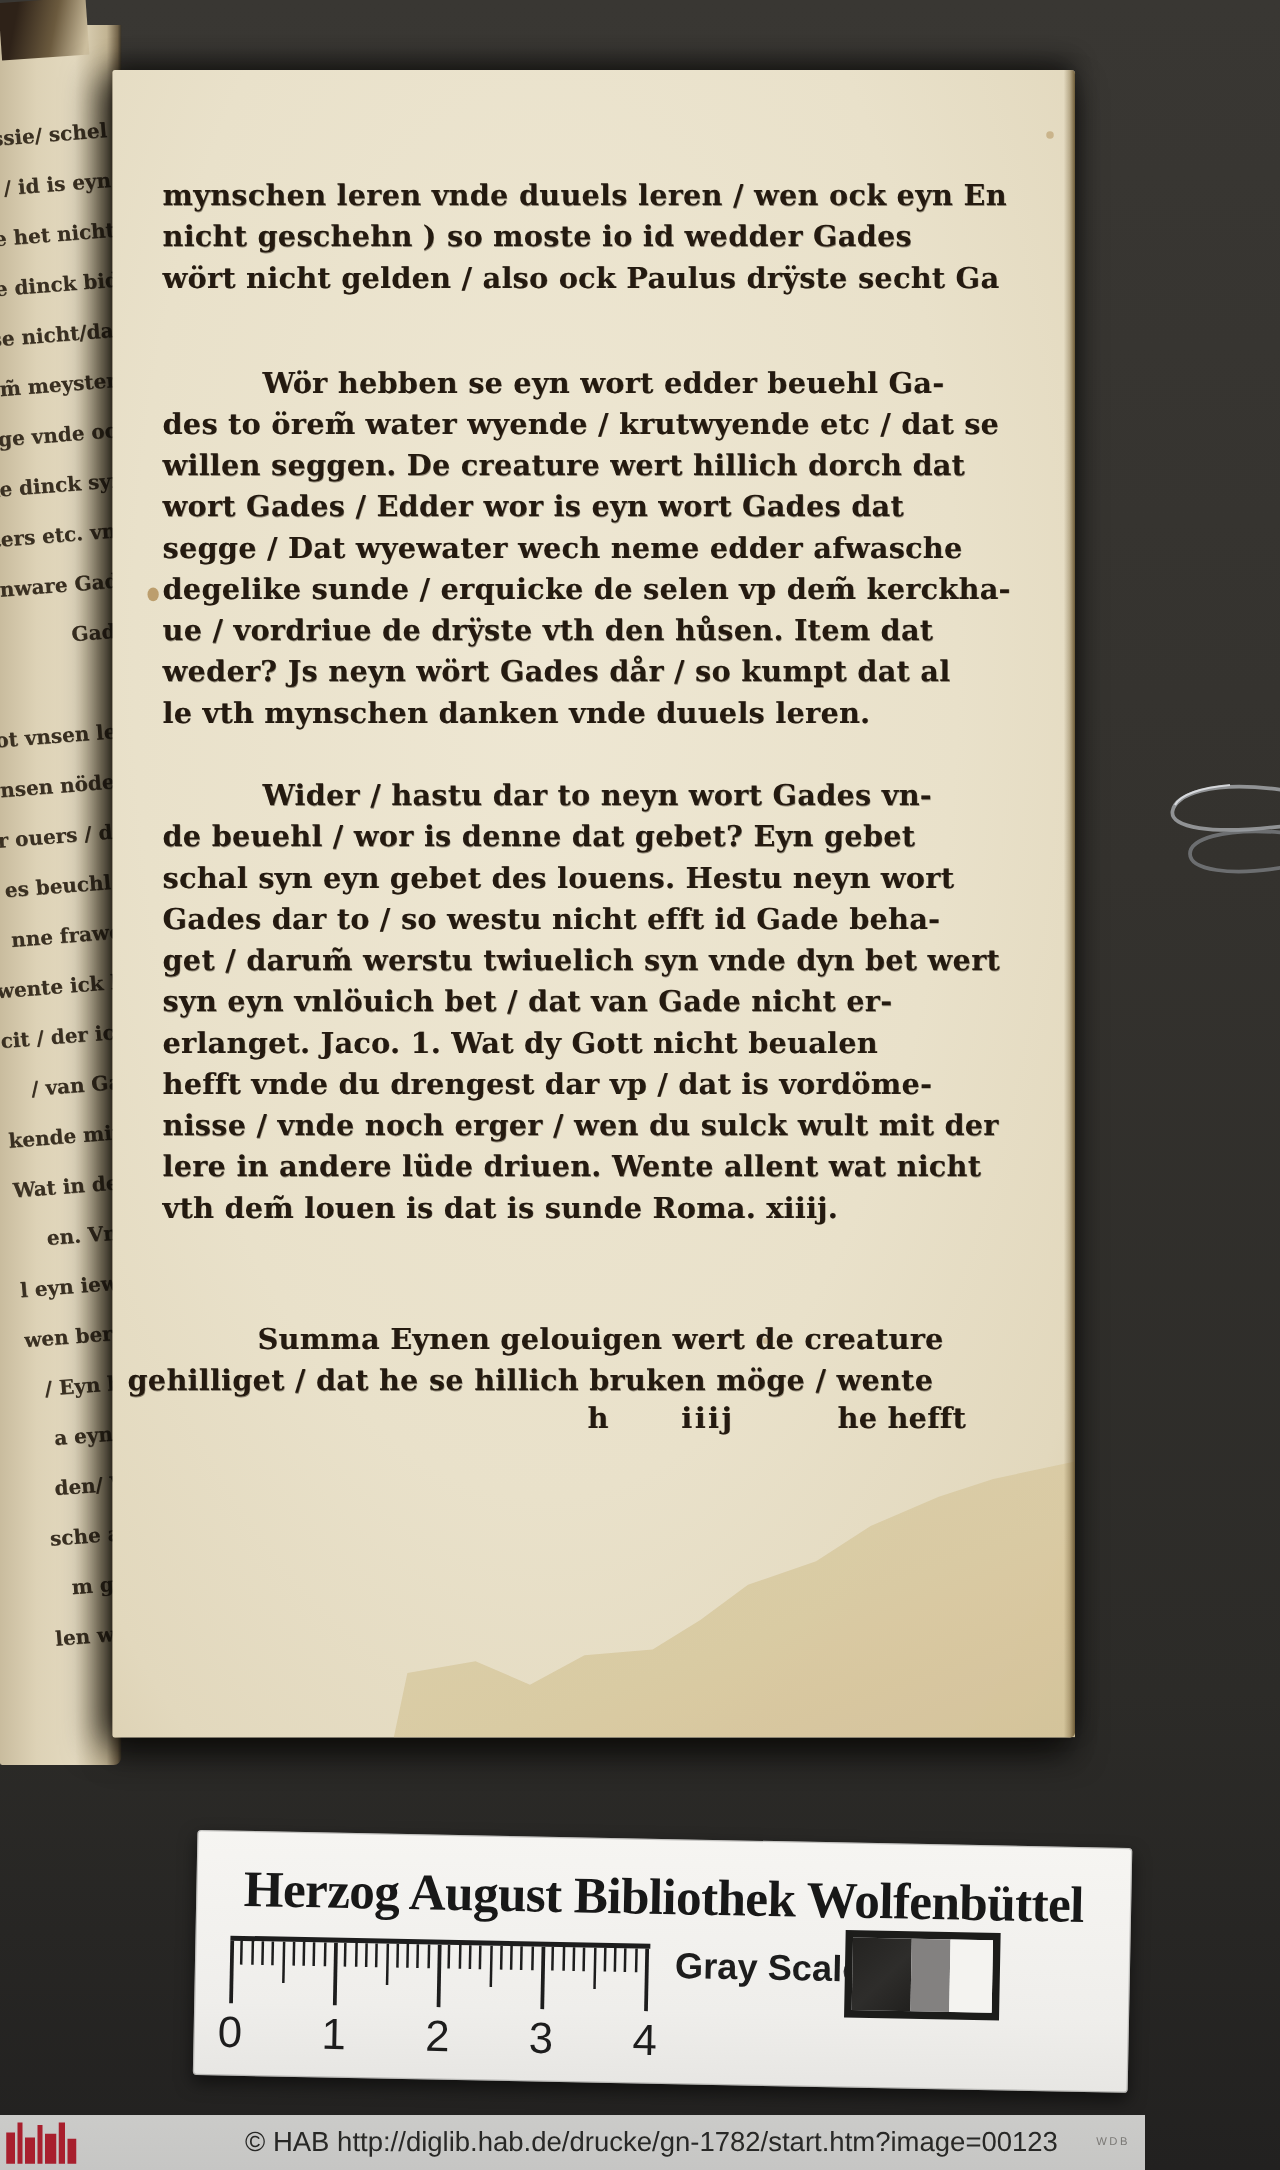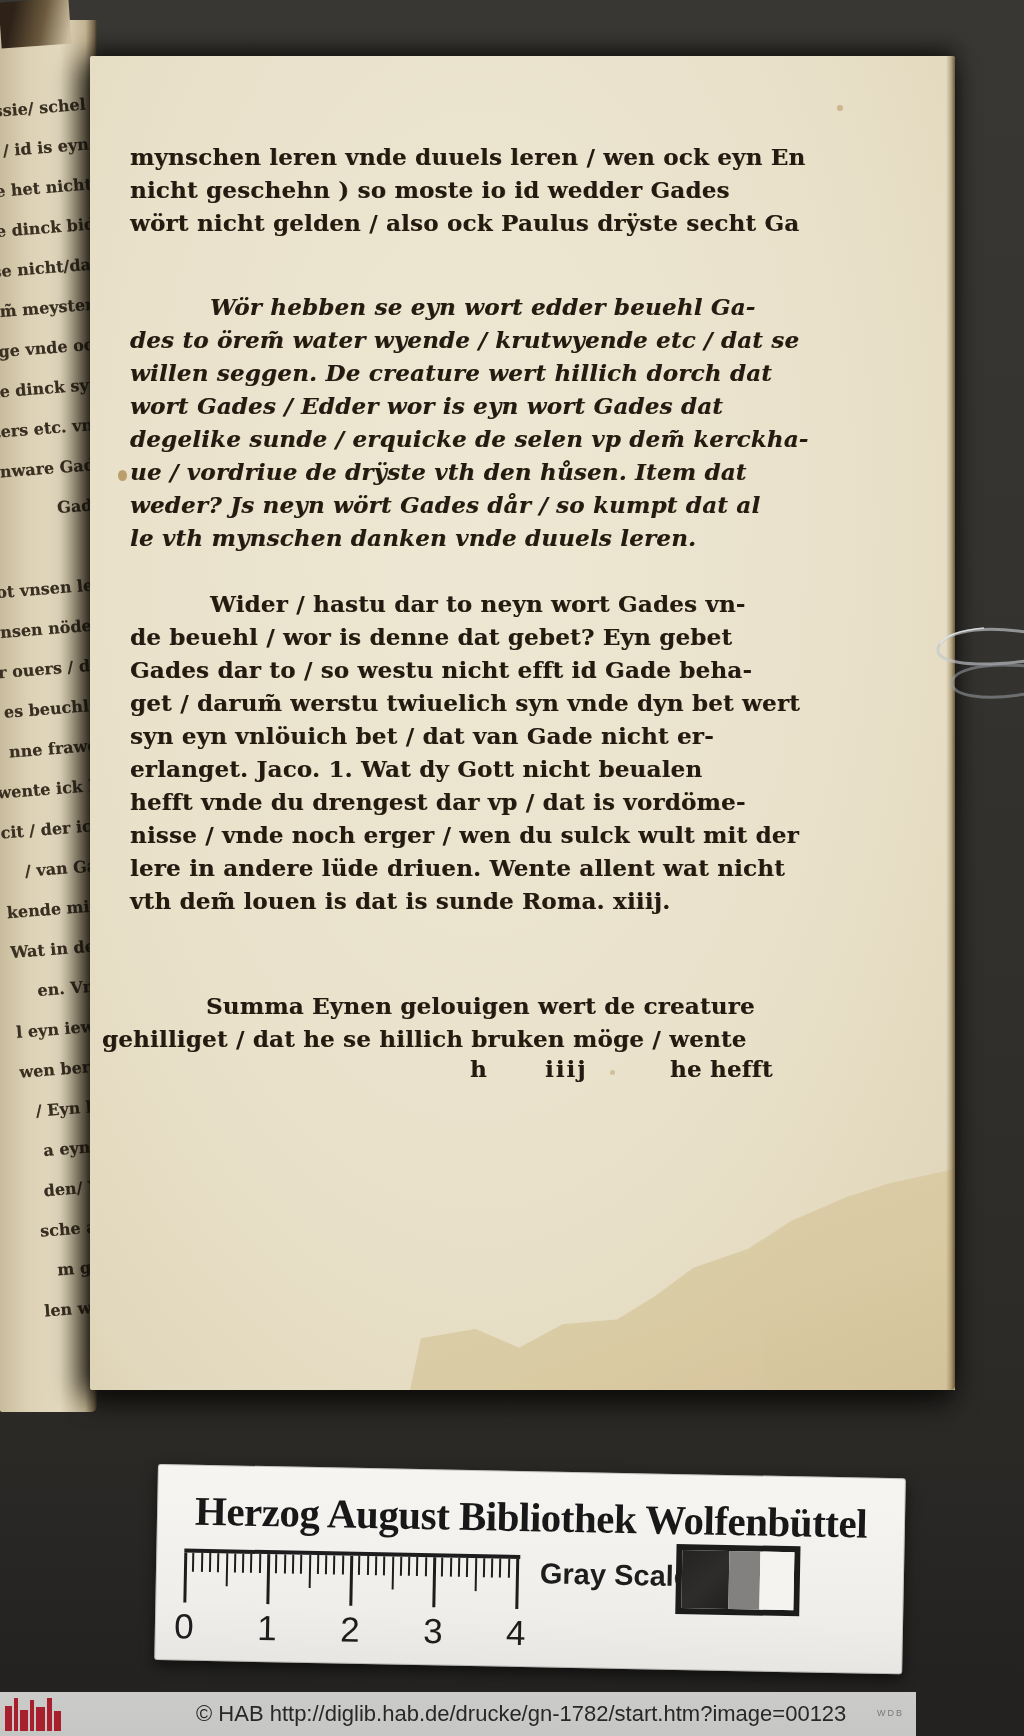--- a/index.html
+++ b/index.html
@@ -18,21 +18,21 @@
     background:linear-gradient(105deg,#2e2218 20%,#6b5a3e 60%,#cdbf9f 95%);transform:rotate(-4deg);}
   #frag-block{
     position:absolute;left:-58px;top:64px;width:150px;
     transform:rotate(-4.5deg);transform-origin:top right;
     color:#3a3022;font-weight:700;font-size:16px;
   }
   .frag{height:40px;line-height:40px;text-align:right;padding-right:8px;white-space:nowrap;overflow:hidden;
     text-shadow:0.3px 0.3px 0 rgba(58,48,34,.5);}
   
   #main-page{
-    position:absolute;left:90px;top:56px;width:865px;height:1334px;
+    position:absolute;left:90px;top:56px;width:770px;height:1334px;
     background:
       radial-gradient(ellipse at 45% 35%, #eee7d3 0%, #e9e1ca 55%, #e2d8bd 85%, #d8cbab 100%);
     box-shadow:-14px 6px 26px rgba(10,8,5,.6), 0 -8px 18px rgba(0,0,0,.45), 0 14px 24px rgba(0,0,0,.5);
     border-radius:2px 3px 4px 2px;
   }
   #main-page:after{ 
     content:"";position:absolute;right:0;top:0;width:9px;height:100%;
     background:linear-gradient(90deg,rgba(120,100,60,0) 0%,rgba(125,105,65,.45) 55%,#6e5c38 100%);
     border-radius:0 3px 4px 0;
   }
@@ -44,21 +44,21 @@
   }
   .speck{position:absolute;border-radius:50%;background:#b08d55;opacity:.8;}
   
   #text-block{
     position:absolute;left:40px;top:84px;width:712px;
     font-size:23px;font-weight:700;color:#241a10;letter-spacing:.2px;
     text-shadow:.4px .4px 0 rgba(36,26,16,.45);
   }
   .tl{white-space:nowrap;height:33px;line-height:33px;overflow:visible;}
   .para{margin:0;}
-  #para2{margin-top:51px;font-style:italic;}
+  #para2{margin-top:51px;}
   #para3{margin-top:33px;}
   #para4{margin-top:72px;margin-left:-28px;position:relative;}
   #para2 .tl:first-child,#para3 .tl:first-child{text-indent:80px;}
   #para4 .tl:first-child{text-indent:104px;}
   #sig-line{position:relative;height:34px;}
   #sig-line span{position:absolute;top:0;}
   #sig-mark{left:368px;}
   #sig-num{left:443px;letter-spacing:2px;}
   #catchword{left:568px;}
   
@@ -162,28 +162,30 @@
       <div id="para1" class="para">
           <div class="tl">mynschen leren vnde duuels leren / wen ock eyn En</div>
           <div class="tl">nicht  geschehn ) so  moste io id wedder Gades</div>
           <div class="tl">wört nicht gelden / also ock Paulus drÿste secht Ga</div>
         </div>
       <div id="para2" class="para">
           <div class="tl">Wör hebben se eyn wort edder beuehl Ga-</div>
           <div class="tl">des to örem̃ water wyende / krutwyende etc / dat se</div>
           <div class="tl">willen seggen. De creature wert hillich dorch dat</div>
           <div class="tl">wort Gades / Edder wor is eyn wort Gades dat</div>
+          <div class="tl">segge / Dat wyewater wech neme edder afwasche</div>
           <div class="tl">degelike sunde / erquicke de selen vp dem̃ kerckha-</div>
           <div class="tl">ue / vordriue de drÿste vth den hůsen. Item dat</div>
           <div class="tl">weder? Js neyn wört Gades dår / so kumpt dat al</div>
           <div class="tl">le vth mynschen danken vnde duuels leren.</div>
         </div>
       <div id="para3" class="para">
           <div class="tl">Wider / hastu dar to neyn wort Gades vn-</div>
           <div class="tl">de beuehl / wor is denne dat gebet? Eyn gebet</div>
+          <div class="tl">schal syn eyn gebet des louens. Hestu neyn wort</div>
           <div class="tl">Gades dar to / so westu nicht efft id Gade beha-</div>
           <div class="tl">get / darum̃ werstu twiuelich syn vnde dyn bet wert</div>
           <div class="tl">syn eyn vnlöuich bet / dat van Gade nicht er-</div>
           <div class="tl">erlanget. Jaco. 1. Wat dy Gott nicht beualen</div>
           <div class="tl">hefft vnde du drengest dar vp / dat is vordöme-</div>
           <div class="tl">nisse / vnde noch erger / wen du sulck wult mit der</div>
           <div class="tl">lere in andere lüde driuen. Wente allent wat nicht</div>
           <div class="tl">vth dem̃ louen is dat is sunde Roma. xiiij.</div>
         </div>
       <div id="para4" class="para">

